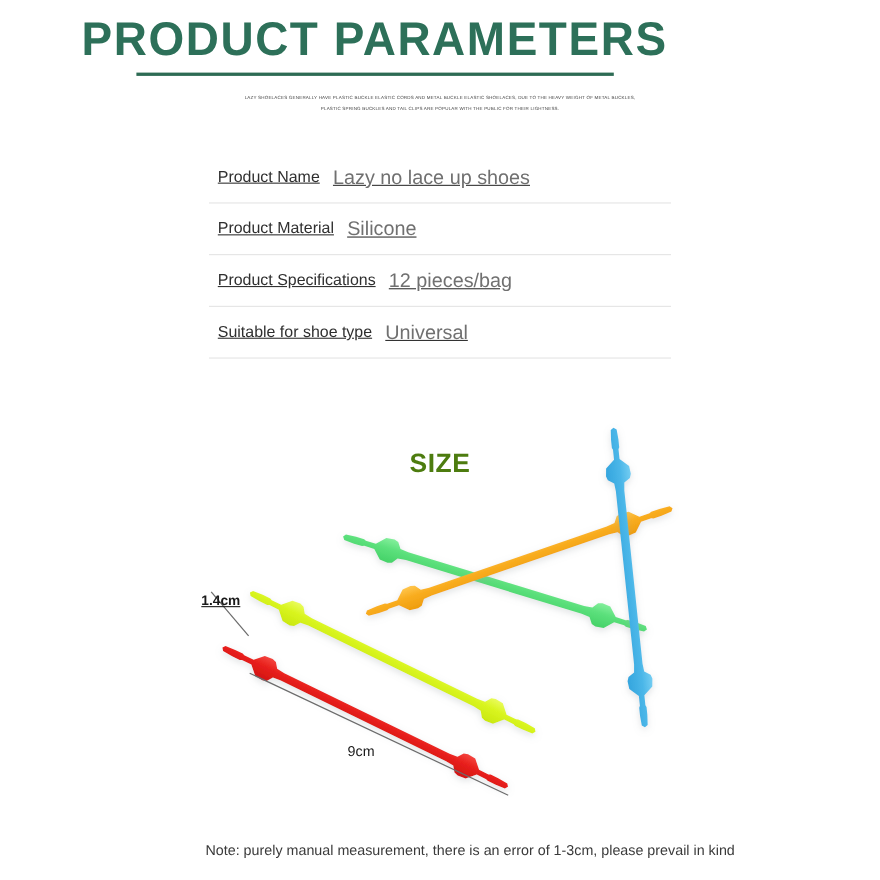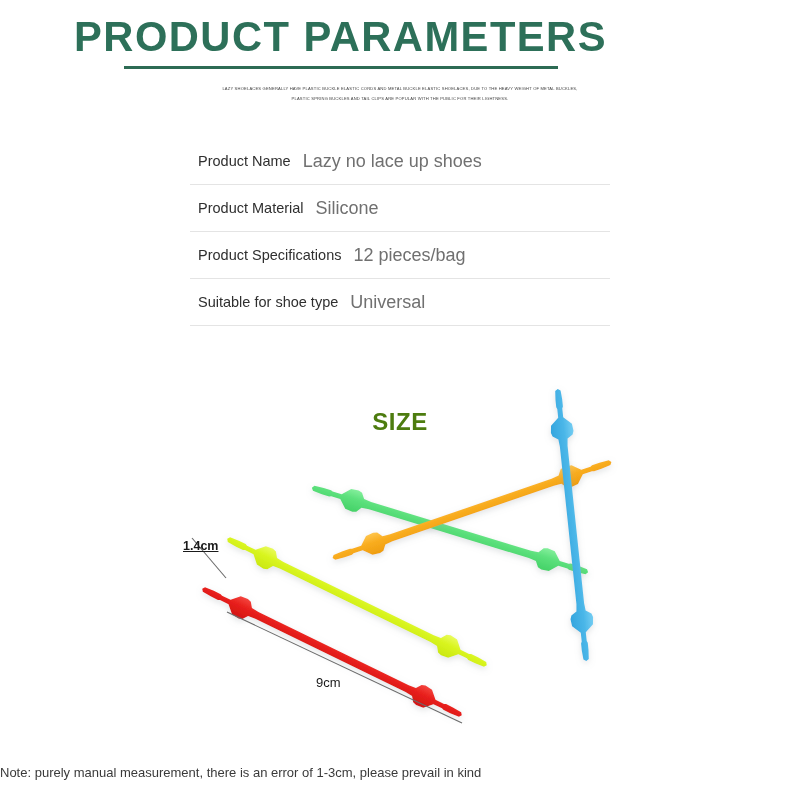--- a/index.html
+++ b/index.html
@@ -57,20 +57,21 @@
     white-space: nowrap;
     transform-origin: center center;
   }
 
   
   .spec-table {
     position: absolute;
     left: 190px;
     top: 138px;
     width: 420px;
+    text-decoration: underline;
   }
   .spec-row {
     height: 47px;
     display: flex;
     align-items: center;
     border-bottom: 1px solid #e4e4e4;
     padding-left: 8px;
     box-sizing: border-box;
   }
   .spec-label {
@@ -125,22 +126,22 @@
     top: 675px;
     font-weight: normal;
     font-size: 13px;
   }
 
   
   .footer-note {
     position: absolute;
     left: 0;
     top: 765px;
-    width: 780px;
-    text-align: left;
+    width: 668px;
+    text-align: right;
     font-size: 13px;
     color: #3a3a3a;
   }
 </style>
 </head>
 <body>
 
 <div class="header">
   <div class="page-title">PRODUCT PARAMETERS</div>
   <div class="title-rule"></div>

